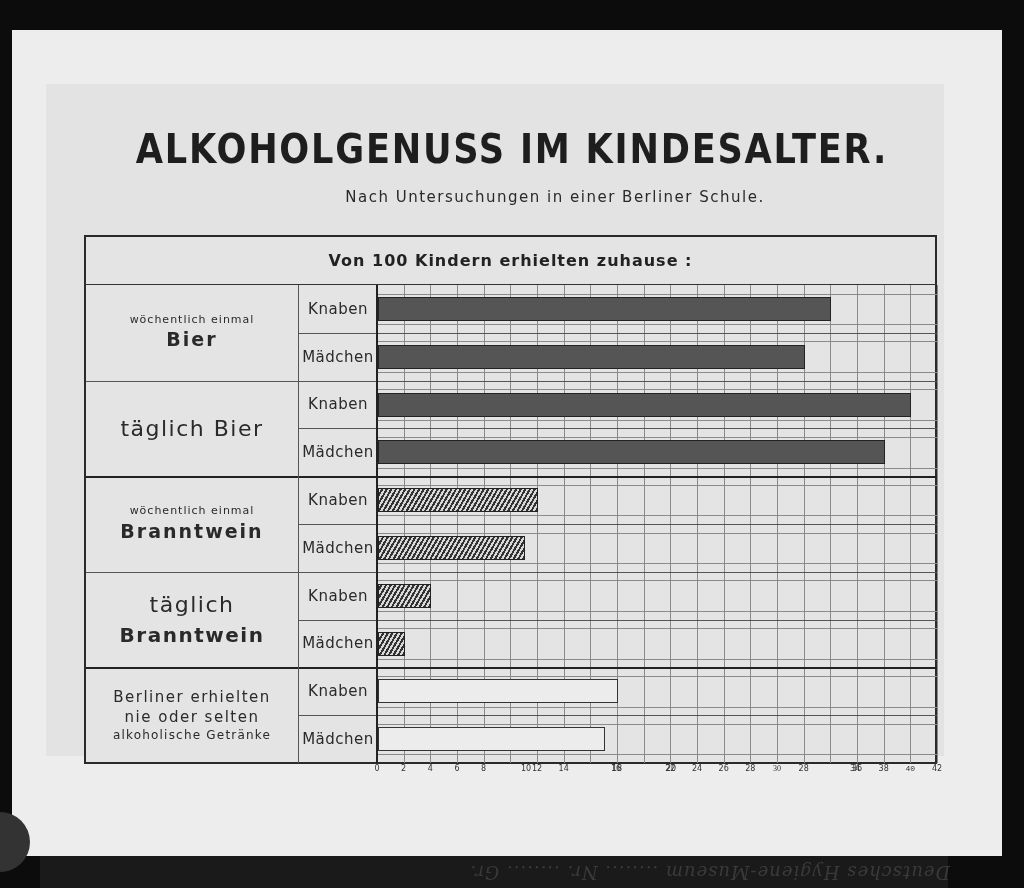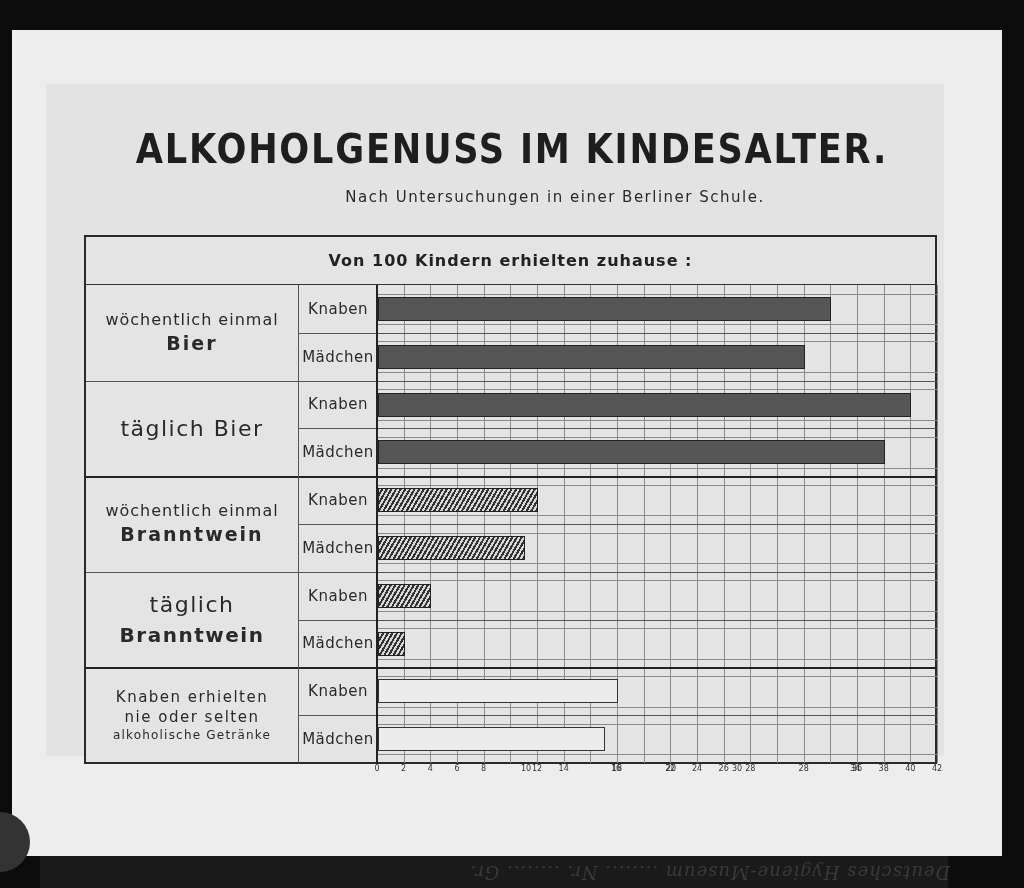--- a/index.html
+++ b/index.html
@@ -10,21 +10,21 @@
   .subtitle { position:absolute; left:0; width:1110px; top:188px; text-align:center; font-size:15px; letter-spacing:1.5px; color:#2a2a2a; }
   .table { position:absolute; left:84px; top:235px; width:853px; height:529px; border:2px solid #2a2a2a; box-sizing:border-box; background:#e4e4e4; }
   .hdr { position:absolute; left:84px; top:236px; width:853px; height:49px; display:flex; align-items:center; justify-content:center; font-weight:bold; font-size:16px; letter-spacing:1px; color:#222; border-bottom:1.5px solid #333; box-sizing:border-box; }
   .hl { position:absolute; height:1px; background:#555; }
   .hl.thick { height:2px; background:#222; }
   .vl { position:absolute; width:1px; background:#555; }
   .vl.axis { width:2px; background:#222; }
   .grid { position:absolute; width:1px; background:#8a8a8a; }
   .grid-h { position:absolute; height:1px; background:#8a8a8a; }
   .cat { position:absolute; left:86px; width:212px; display:flex; flex-direction:column; align-items:center; justify-content:center; text-align:center; color:#2a2a2a; line-height:1.35; }
-  .cat .l1 { font-size:16px; letter-spacing:1px; }
+  .cat .l1 { font-size:11px; letter-spacing:1px; }
   .cat .l2 { font-size:19px; font-weight:bold; letter-spacing:2px; }
   .cat.big .l1 { font-size:22px; letter-spacing:1.5px; }
   .cat.small .l1 { font-size:15px; letter-spacing:1.5px; }
   .cat.small .l3 { font-size:12px; letter-spacing:1.2px; }
   .sub { position:absolute; left:299px; width:78px; font-size:15px; color:#2a2a2a; display:flex; align-items:center; justify-content:center; letter-spacing:0.5px; }
   .bar { position:absolute; left:378px; height:24px; box-sizing:border-box; border:1.5px solid #222; }
   .bar.solid { background:#555; }
   .bar.hatch { background:repeating-linear-gradient(-60deg, #333 0 2px, #d8d8d8 2px 4px); }
   .bar.open { background:#ececec; border-color:#333; }
   .tick { position:absolute; top:764px; font-size:8px; color:#333; transform:translateX(-50%); }
@@ -106,21 +106,21 @@
       <div class="l1">täglich Bier</div>
     </div>
     <div class="cat" style="top: 476.2px; height: 95.6px;">
       <div class="l1">wöchentlich einmal</div>
       <div class="l2">Branntwein</div>
     </div>
     <div class="cat big" style="top: 571.8px; height: 95.6px;">
       <div class="l1"><span>täglich </span><span style="font-weight: bold; font-size: 20px;">Branntwein</span></div>
     </div>
     <div class="cat small" style="top: 667.4px; height: 95.6px;">
-      <div class="l1">Knaben erhielten</div>
+      <div class="l1">Berliner erhielten</div>
       <div class="l1">nie oder selten</div>
       <div class="l3">alkoholische Getränke</div>
     </div>
     <div class="sub" style="top: 285px; height: 47.8px;">Knaben</div>
     <div class="bar solid" title="Knaben: 34" style="top: 296.9px; width: 453.333px;"></div>
     <div class="sub" style="top: 332.8px; height: 47.8px;">Mädchen</div>
     <div class="bar solid" title="Mädchen: 32" style="top: 344.7px; width: 426.667px;"></div>
     <div class="sub" style="top: 380.6px; height: 47.8px;">Knaben</div>
     <div class="bar solid" title="Knaben: 40" style="top: 392.5px; width: 533.333px;"></div>
     <div class="sub" style="top: 428.4px; height: 47.8px;">Mädchen</div>
@@ -145,23 +145,23 @@
     <div class="tick" style="left: 526px;">10</div>
     <div class="tick" style="left: 537px;">12</div>
     <div class="tick" style="left: 563.667px;">14</div>
     <div class="tick" style="left: 616px;">16</div>
     <div class="tick" style="left: 617px;">18</div>
     <div class="tick" style="left: 671px;">20</div>
     <div class="tick" style="left: 670.333px;">22</div>
     <div class="tick" style="left: 697px;">24</div>
     <div class="tick" style="left: 723.667px;">26</div>
     <div class="tick" style="left: 750.333px;">28</div>
-    <div class="tick" style="left: 737px;">30</div>
+    <div class="tick" style="left: 777px; font-family: Liberation Serif, serif;">30</div>
     <div class="tick" style="left: 803.667px;">28</div>
     <div class="tick" style="left: 855px;">34</div>
     <div class="tick" style="left: 857px;">36</div>
     <div class="tick" style="left: 883.667px;">38</div>
-    <div class="tick" style="left: 910.333px;">40</div>
+    <div class="tick" style="left: 910.333px; font-family: Liberation Mono, monospace;">40</div>
     <div class="tick" style="left: 937px;">42</div>
   </div>
 
 <div class="bottom-strip"></div>
 <div class="mirror">Deutsches Hygiene-Museum ........ Nr. ........ Gr.</div>
 
 </body></html>

